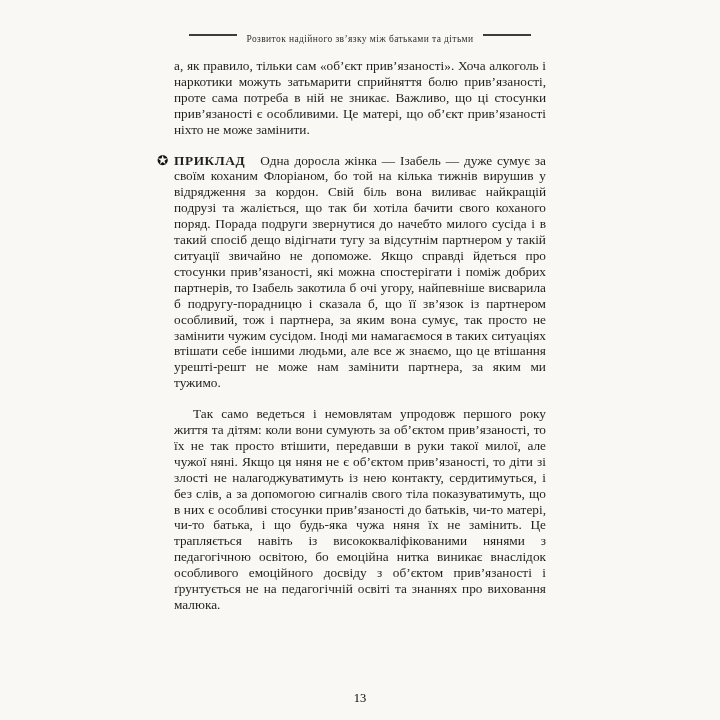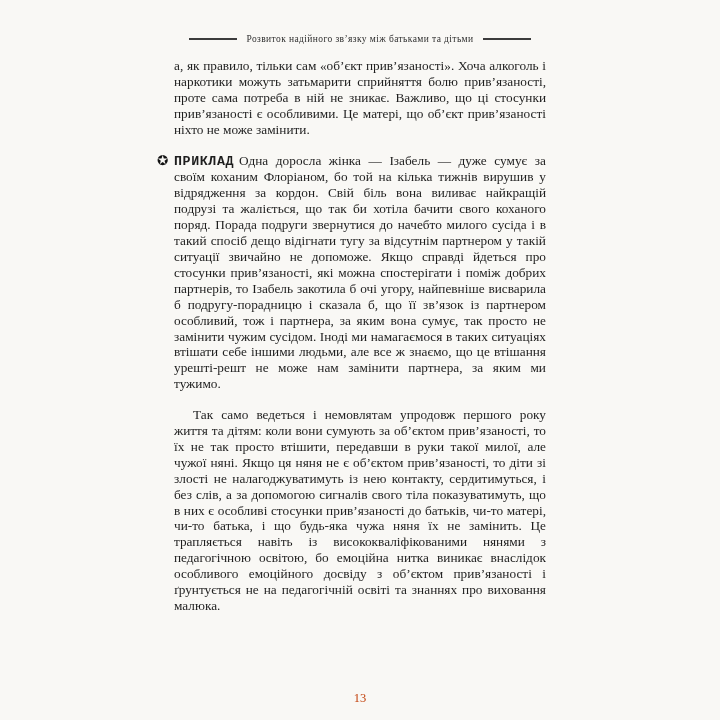--- a/index.html
+++ b/index.html
@@ -11,21 +11,20 @@
     font-family: "Liberation Serif", "DejaVu Serif", serif;
     color: #1e1e1e;
     overflow: hidden;
   }
   .running-header {
     position: absolute;
     top: 34px;
     left: 0;
     right: 0;
     display: flex;
-    align-items: center;
     justify-content: center;
     gap: 9px;
   }
   .header-rule {
     width: 48px;
     height: 2px;
     background: #3c3c3c;
   }
   .header-text {
     font-size: 9.5px;
@@ -51,31 +50,30 @@
     position: absolute;
     left: -17px;
     top: 0;
     font-size: 13.5px;
     color: #111;
     font-family: "DejaVu Sans", sans-serif;
   }
   .example-label {
     font-weight: bold;
     letter-spacing: 0.6px;
-    margin-right: 5px;
-    font-family: Liberation Mono, monospace;
+    margin-right: 15px;
   }
   .page-number {
     position: absolute;
     bottom: 14px;
     left: 0;
     right: 0;
     text-align: center;
     font-size: 12.5px;
-    color: #c2410c;
+    color: #000000;
   }
 </style>
 </head>
 <body>
 
 <div class="page">
 
   <div class="running-header">
     <span class="header-rule"></span>
     <span class="header-text">Розвиток надійного зв’язку між батьками та дітьми</span>

